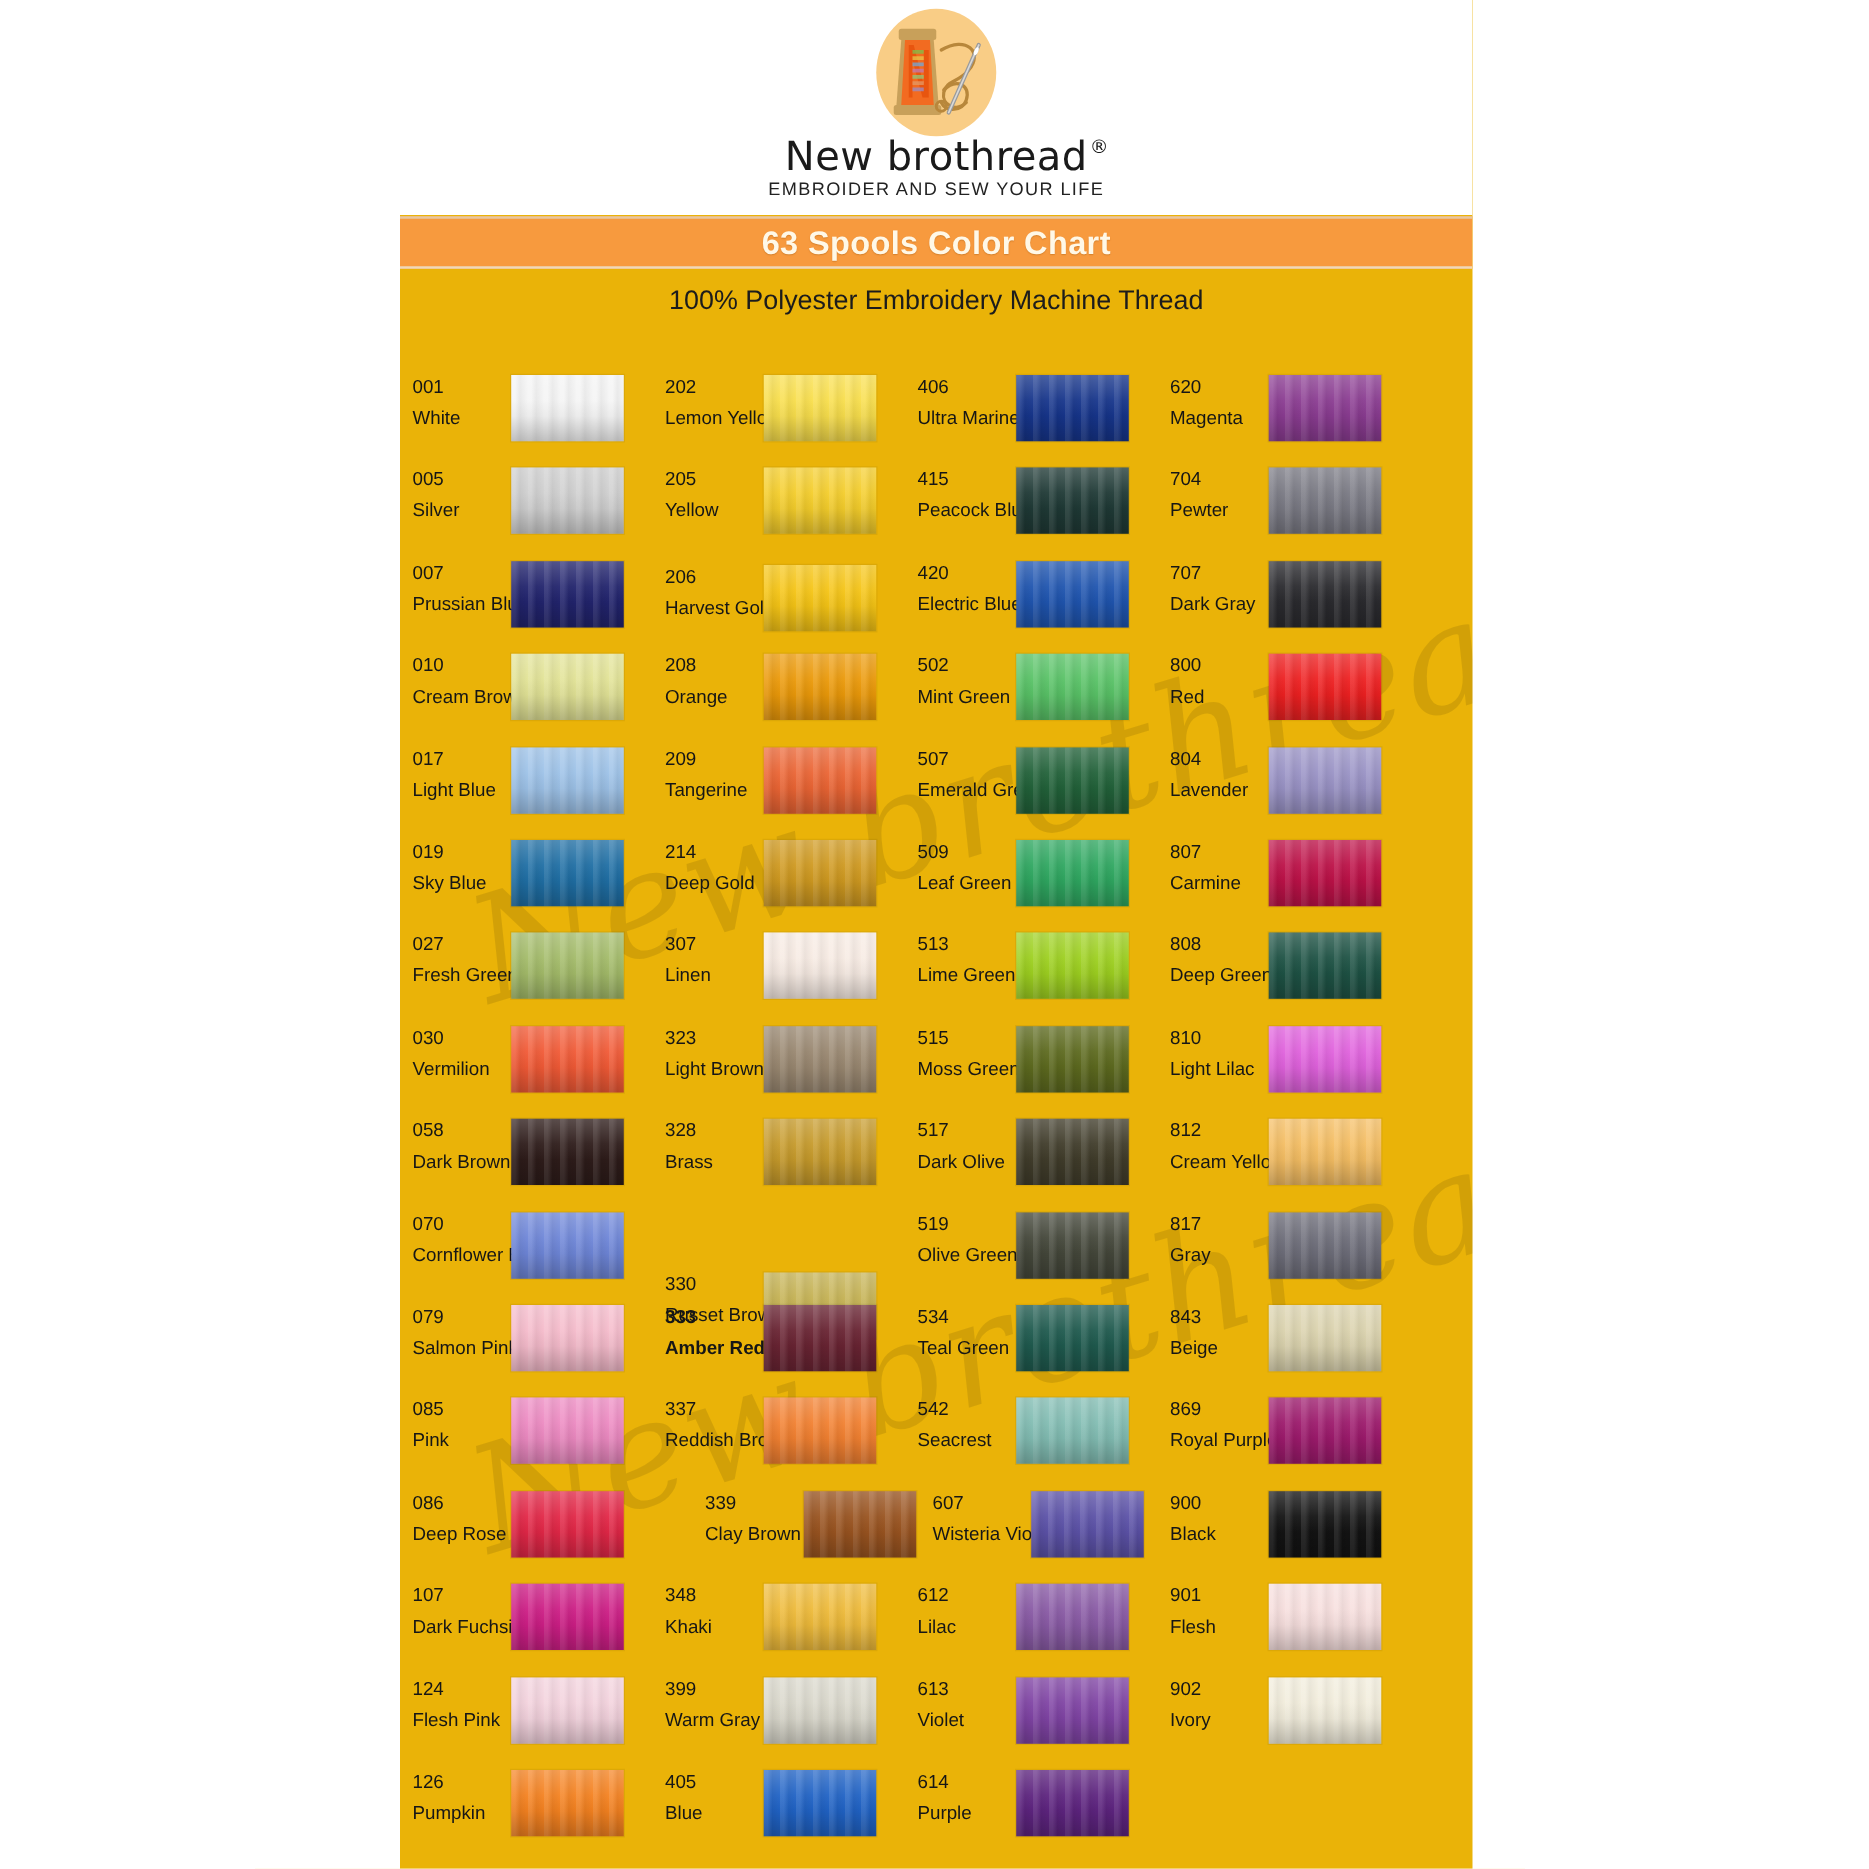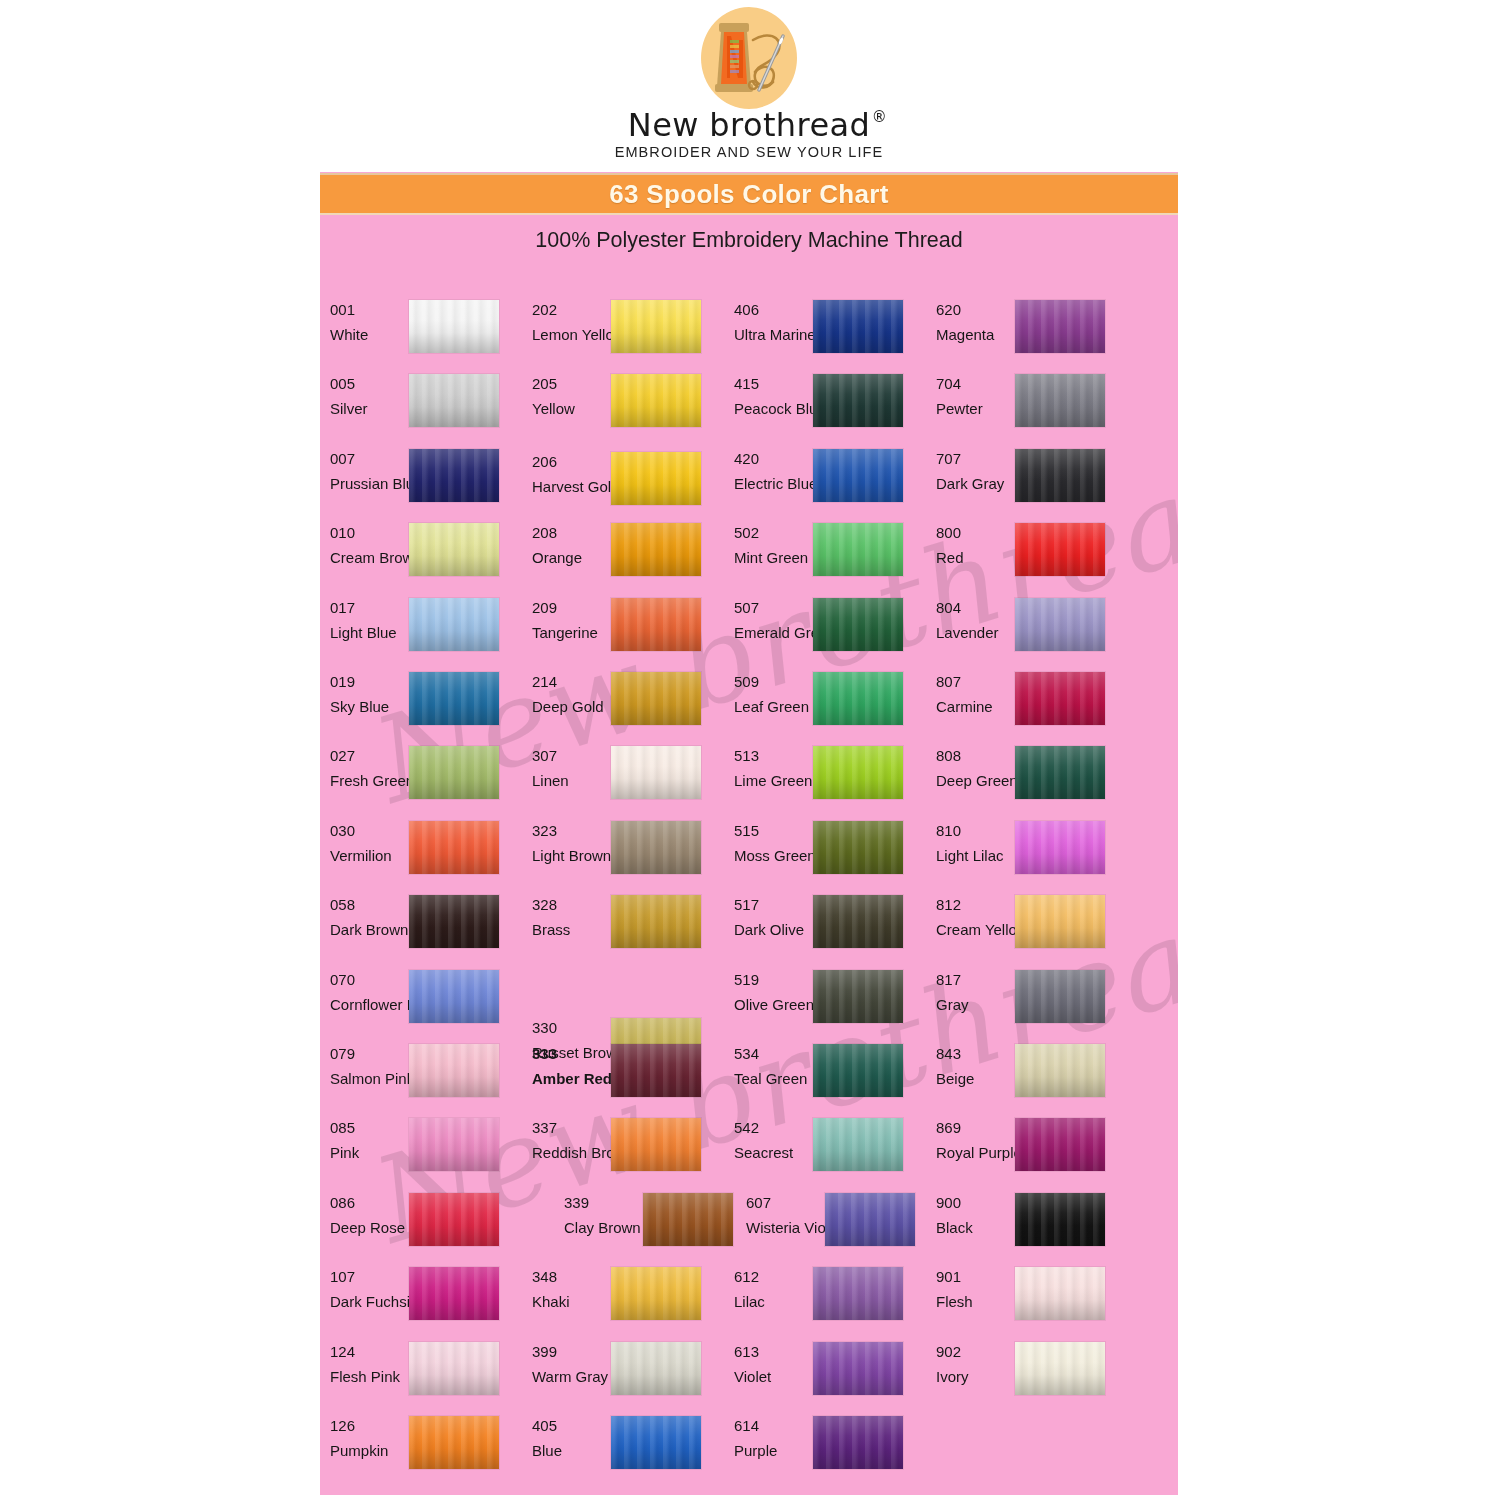--- a/index.html
+++ b/index.html
@@ -14,21 +14,21 @@
     position:relative;
     width:1495px;height:1495px;
     background:#ffffff;
     overflow:hidden;
   }
   
   #sheet{
     position:absolute;
     left:320px;top:0;
     width:858px;height:1495px;
-    background:#f9a8d4;
+    background:#eab308;
     overflow:hidden;
   }
   
   #header{
     position:absolute;left:0;top:0;width:858px;height:172px;
     background:#ffffff;
   }
   #logo-wrap{
     position:absolute;left:0;top:6px;width:858px;height:108px;
   }

